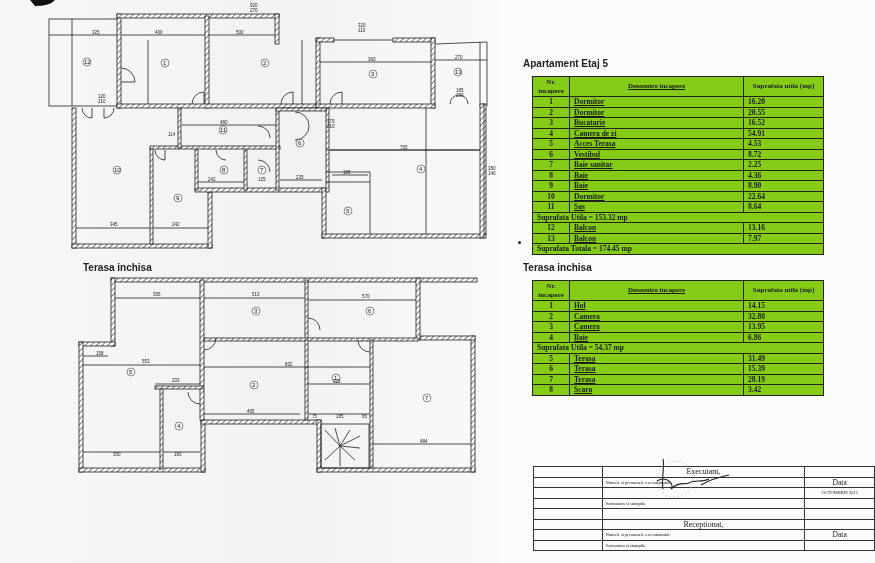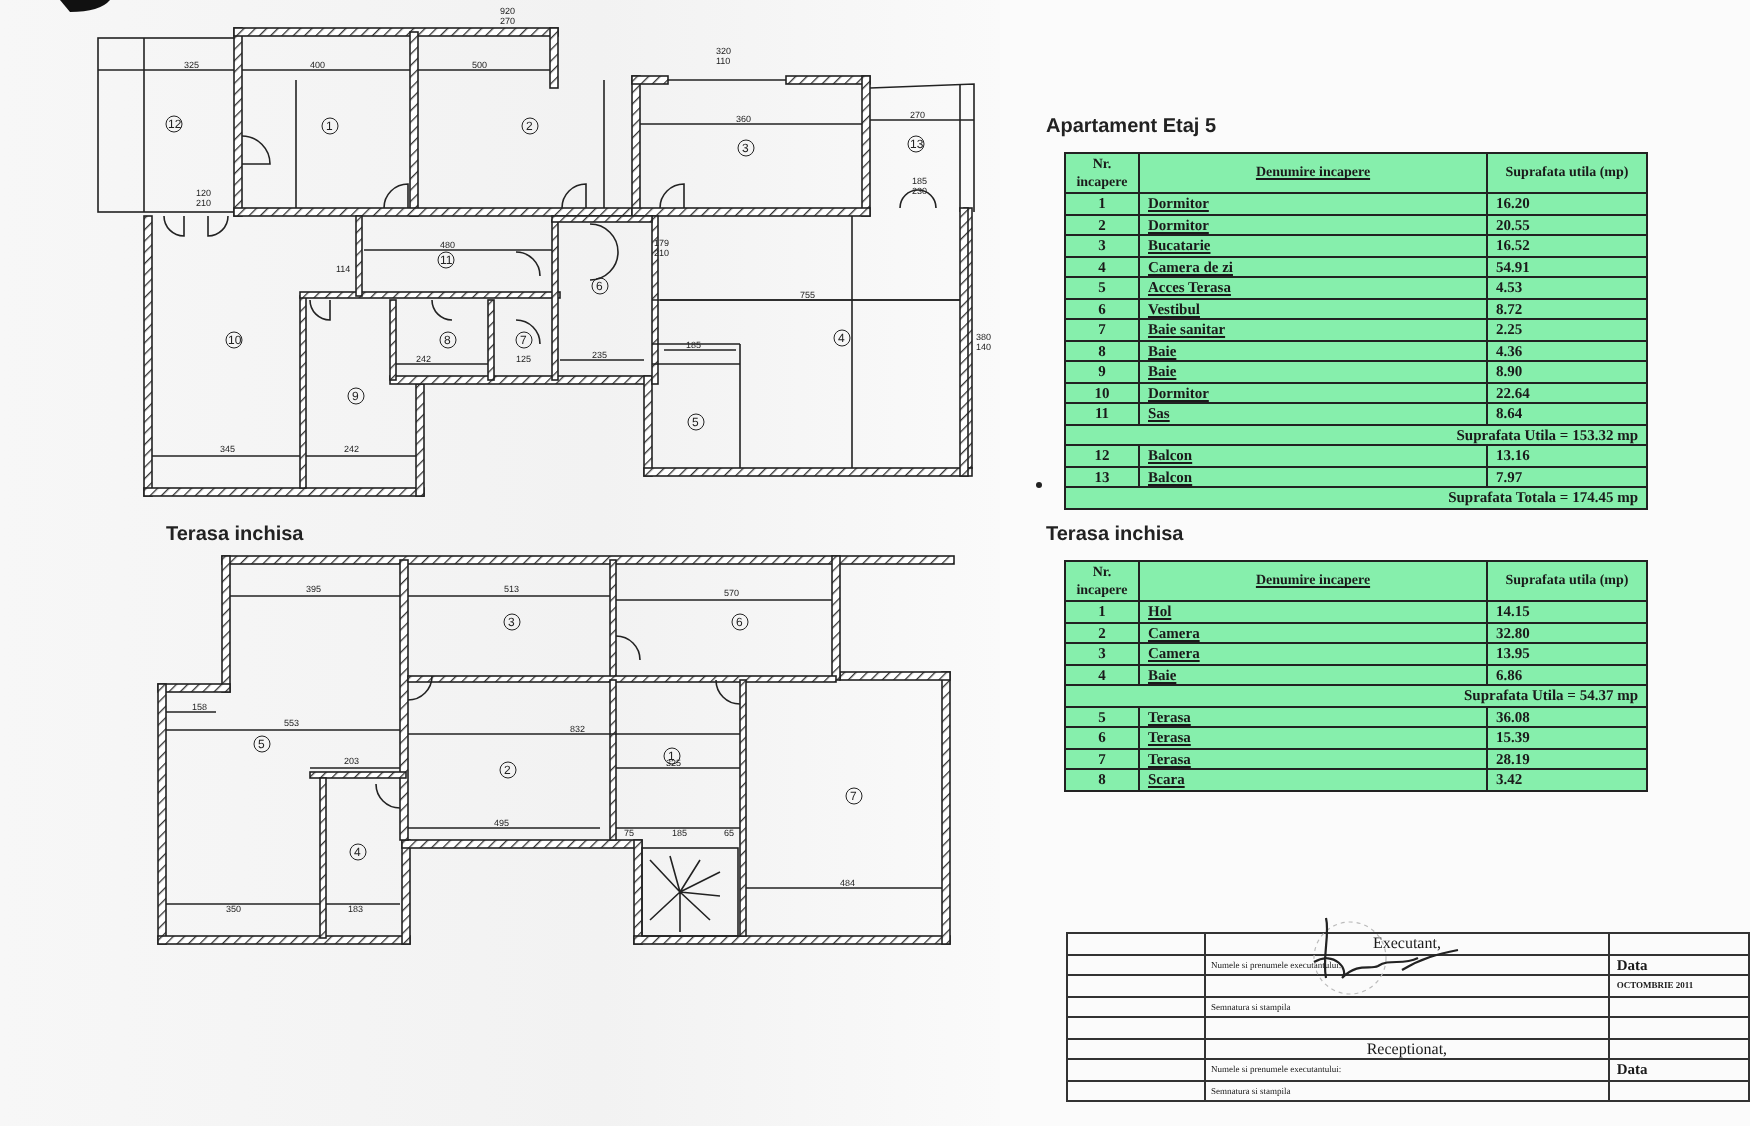--- a/index.html
+++ b/index.html
@@ -1,32 +1,32 @@
 <!DOCTYPE html>
 <html><head>
 <meta charset="utf-8">
 <style>
   html,body{margin:0;padding:0;}
   body{width:875px;height:563px;background:#fbfbfb;position:relative;overflow:hidden;font-family:"Liberation Serif",serif;color:#1a1a1a;}
   .page{position:absolute;left:0;top:0;width:875px;height:563px;}
   .shade{position:absolute;left:0;top:0;width:500px;height:563px;background:linear-gradient(90deg,#f7f7f7 0%,#f2f2f2 60%,#fafafa 100%);}
   .plan{position:absolute;left:0;top:0;}
   .title{position:absolute;font-family:"Liberation Sans",sans-serif;font-size:10px;font-weight:bold;color:#222;}
-  table.rooms{position:absolute;border-collapse:collapse;font-size:7.5px;background:#86efac;}
+  table.rooms{position:absolute;border-collapse:collapse;font-size:7.5px;background:#84cc16;}
   table.rooms td{border:1px solid #222;padding:0 4px;height:9.5px;line-height:9px;}
   table.rooms td.nr{text-align:center;width:28px;font-weight:bold;}
   table.rooms td.name{width:165px;font-weight:bold;text-decoration:underline;}
   table.rooms td.area{font-weight:bold;}
-  table.rooms td.total{text-align:right;font-weight:bold;}
+  table.rooms td.total{text-align:left;font-weight:bold;}
   table.rooms tr.head td{height:19px;text-align:center;font-size:7px;font-weight:bold;}
   table.sig{position:absolute;border-collapse:collapse;font-size:6.5px;}
   table.sig td{border:1px solid #333;height:9.5px;padding:0 3px;line-height:9px;}
   .sig .c1{width:64px;}
   .sig .c2{width:202px;}
-  .sig .c3{width:64px;text-align:left;font-weight:bold;font-size:7.5px;}
+  .sig .c3{width:64px;text-align:center;font-weight:normal;font-size:7.5px;}
   .sig .hdr{text-align:center;font-size:8px;}
   .sig .small{font-size:4.5px;}
   .signature{position:absolute;left:645px;top:455px;}
   .dot{position:absolute;width:3px;height:3px;background:#222;border-radius:50%;}
 </style>
 </head>
 <body>
 
 <div class="page">
   <div class="shade"></div>
@@ -361,21 +361,21 @@
           <td class="nr">4</td>
           <td class="name">Baie</td>
           <td class="area">6.86</td>
         </tr>
     <tr>
           <td colspan="3" class="total">Suprafata Utila  = 54.37 mp</td>
         </tr>
     <tr>
           <td class="nr">5</td>
           <td class="name">Terasa</td>
-          <td class="area">36.08</td>
+          <td class="area">31.49</td>
         </tr>
     <tr>
           <td class="nr">6</td>
           <td class="name">Terasa</td>
           <td class="area">15.39</td>
         </tr>
     <tr>
           <td class="nr">7</td>
           <td class="name">Terasa</td>
           <td class="area">28.19</td>

